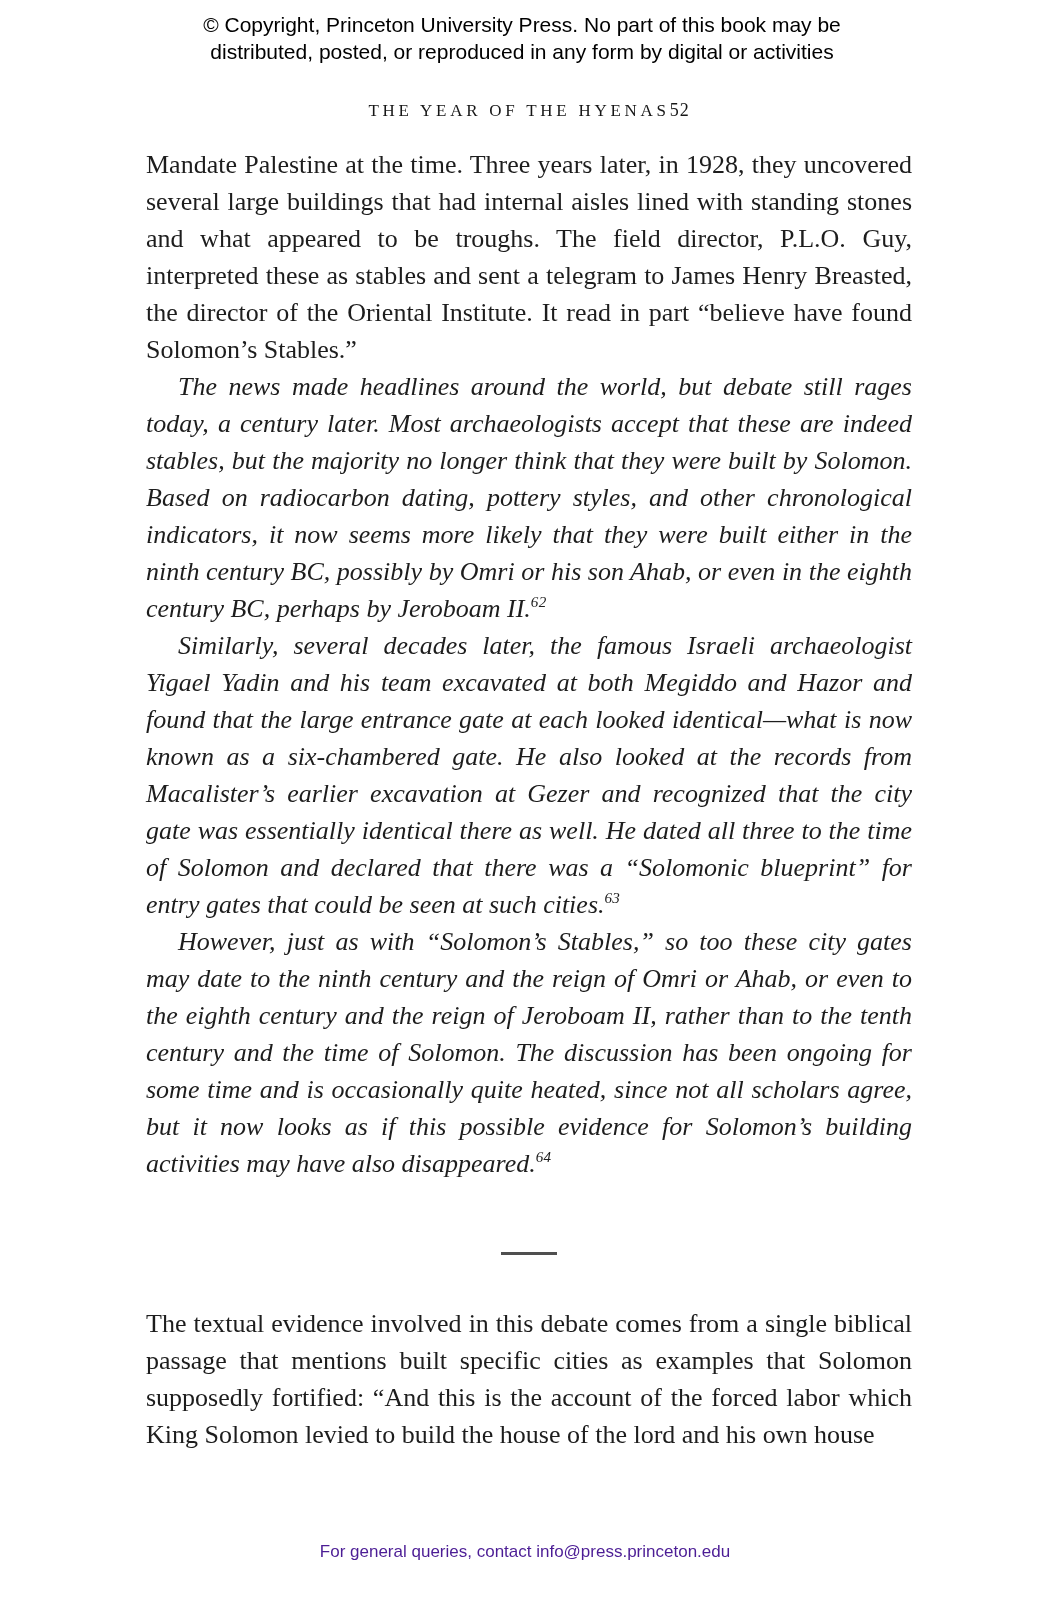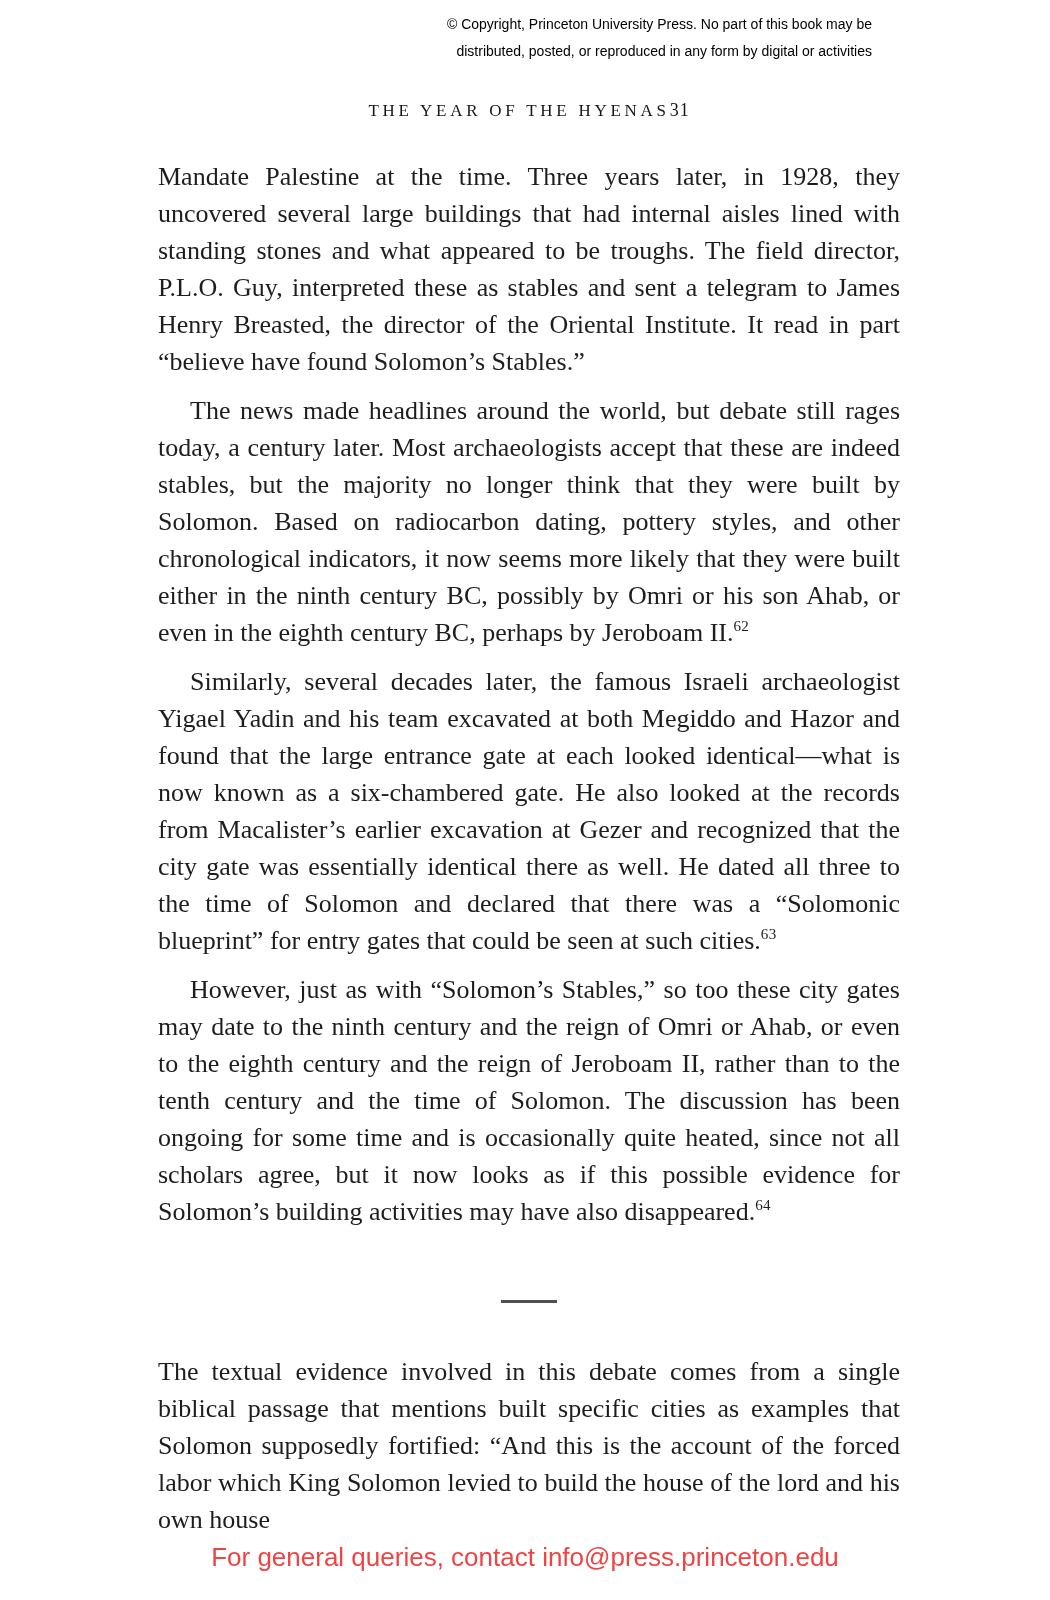--- a/index.html
+++ b/index.html
@@ -14,24 +14,24 @@
     background: #ffffff;
     overflow: hidden;
     font-family: "Liberation Serif", serif;
   }
   .copyright {
     position: absolute;
     left: 172px;
     top: 11px;
     width: 700px;
     font-family: "Liberation Sans", sans-serif;
-    font-size: 14px;
+    font-size: 21px;
     line-height: 27px;
     color: #000000;
-    text-align: right;
+    text-align: center;
   }
   .running-head {
     position: absolute;
     left: 146px;
     top: 100px;
     width: 766px;
     display: flex;
     justify-content: center;
     align-items: baseline;
     color: #161616;
@@ -48,30 +48,31 @@
     letter-spacing: 0.05em;
   }
   .content {
     position: absolute;
     left: 146px;
     top: 146px;
     width: 766px;
     color: #1d1d1d;
   }
   .body-section p {
-    margin: 12px;
+    margin: 0;
     font-family: "Liberation Serif", serif;
     font-size: 26px;
     line-height: 37px;
     text-align: justify;
     hyphens: auto;
     -webkit-hyphens: auto;
   }
   .body-section p.indent {
     text-indent: 32px;
+    font-style: italic;
   }
   .body-section sup {
     font-size: 0.58em;
     line-height: 0;
     position: relative;
     top: -0.05em;
     vertical-align: super;
     letter-spacing: 0.02em;
   }
   .section-divider {
@@ -80,37 +81,37 @@
     border-top: 3px solid #4f4f4f;
     margin: 70px auto 50px auto;
   }
   .page-footer {
     position: absolute;
     left: 0;
     top: 1542px;
     width: 1050px;
     text-align: center;
     font-family: "Liberation Sans", sans-serif;
-    font-size: 26px;
-    color: #ef4444;
+    font-size: 17px;
+    color: #4c1d95;
   }
 </style>
 </head>
 <body>
 
 <div class="page">
 
   <div class="copyright">
     <div>© Copyright, Princeton University Press. No part of this book may be</div>
     <div>distributed, posted, or reproduced in any form by digital or activities</div>
   </div>
 
   <div class="running-head">
     <span class="head-title">THE YEAR OF THE HYENAS</span>
-    <span class="folio">31</span>
+    <span class="folio">52</span>
   </div>
 
   <div class="content">
     <div class="body-section">
         <p class=""><span>Mandate Palestine at the time. Three years later, in 1928, they uncovered several large buildings that had internal aisles lined with standing stones and what appeared to be troughs. The field director, P.L.O. Guy, interpreted these as stables and sent a telegram to James Henry Breasted, the director of the Oriental Institute. It read in part “believe have found Solomon’s Stables.”</span></p>
         <p class="indent"><span>The news made headlines around the world, but debate still rages today, a century later. Most archaeologists accept that these are indeed stables, but the majority no longer think that they were built by Solomon. Based on radiocarbon dating, pottery styles, and other chronological indicators, it now seems more likely that they were built either in the ninth century BC, possibly by Omri or his son Ahab, or even in the eighth century BC, perhaps by Jeroboam II.</span><sup>62</sup></p>
         <p class="indent"><span>Similarly, several decades later, the famous Israeli archaeologist Yigael Yadin and his team excavated at both Megiddo and Hazor and found that the large entrance gate at each looked identical—what is now known as a six-chambered gate. He also looked at the records from Macalister’s earlier excavation at Gezer and recognized that the city gate was essentially identical there as well. He dated all three to the time of Solomon and declared that there was a “Solomonic blueprint” for entry gates that could be seen at such cities.</span><sup>63</sup></p>
         <p class="indent"><span>However, just as with “Solomon’s Stables,” so too these city gates may date to the ninth century and the reign of Omri or Ahab, or even to the eighth century and the reign of Jeroboam II, rather than to the tenth century and the time of Solomon. The discussion has been ongoing for some time and is occasionally quite heated, since not all scholars agree, but it now looks as if this possible evidence for Solomon’s building activities may have also disappeared.</span><sup>64</sup></p>
       </div>
     <div class="section-divider"></div>

